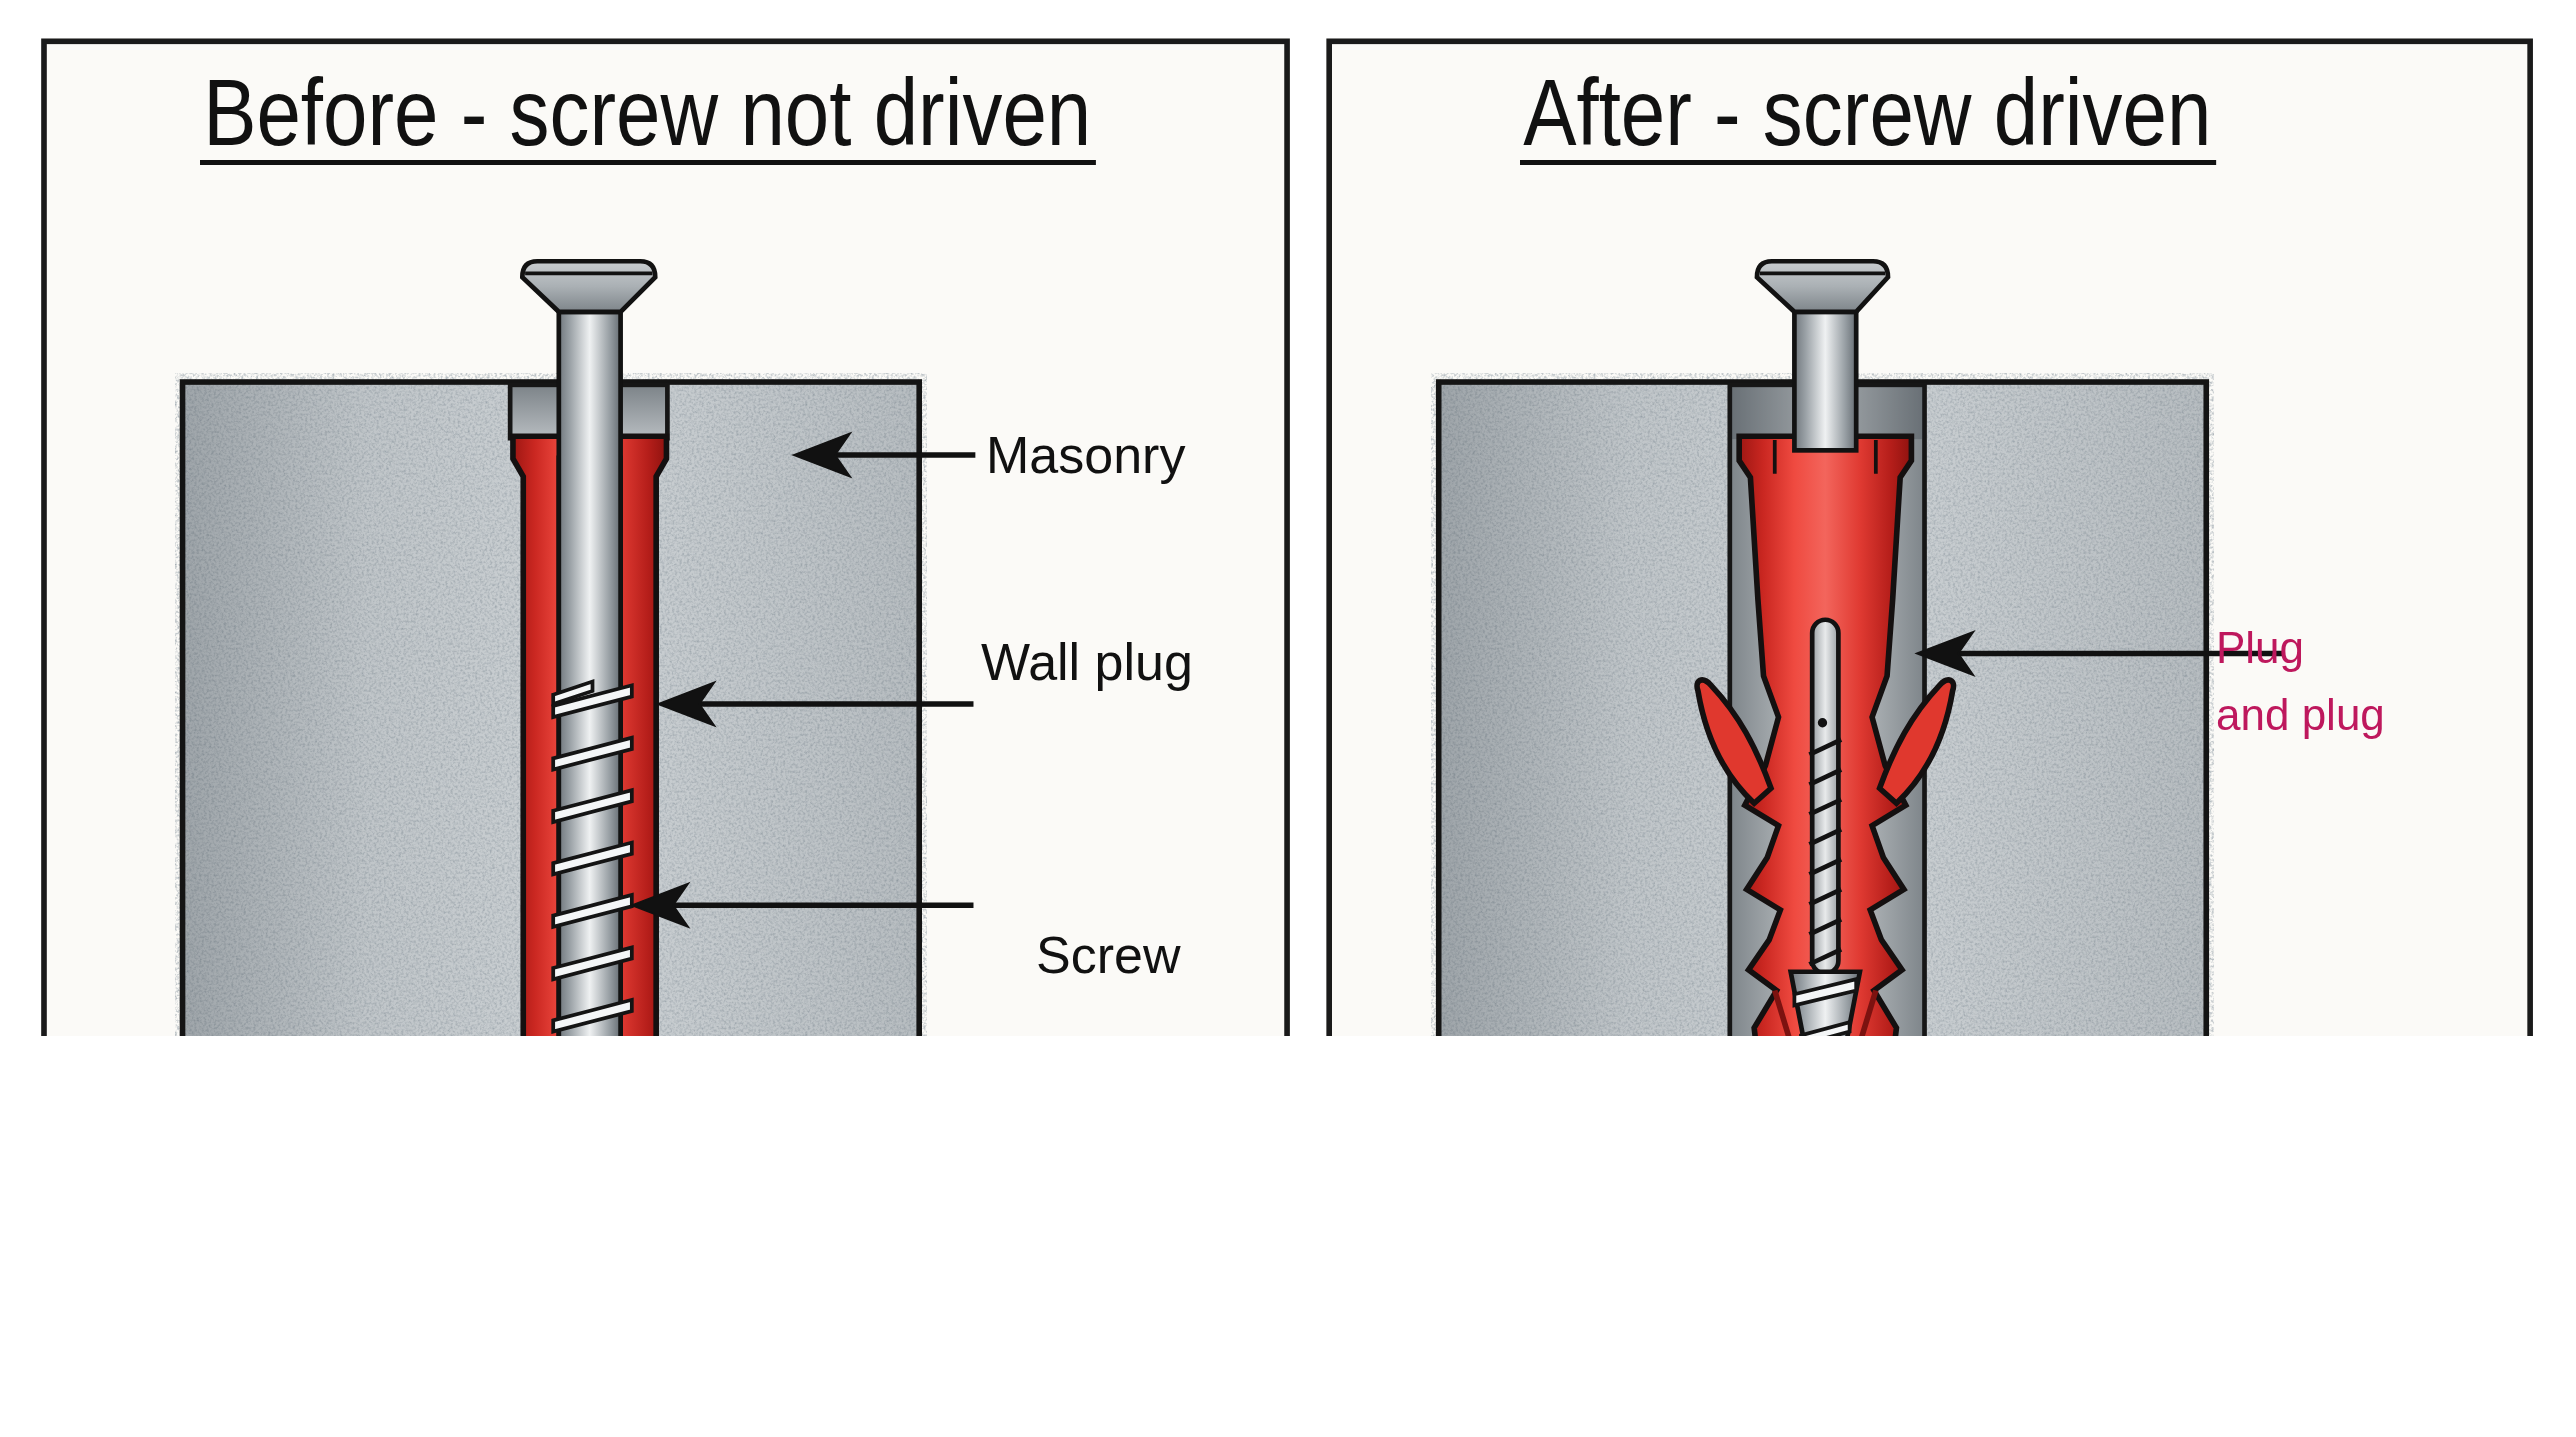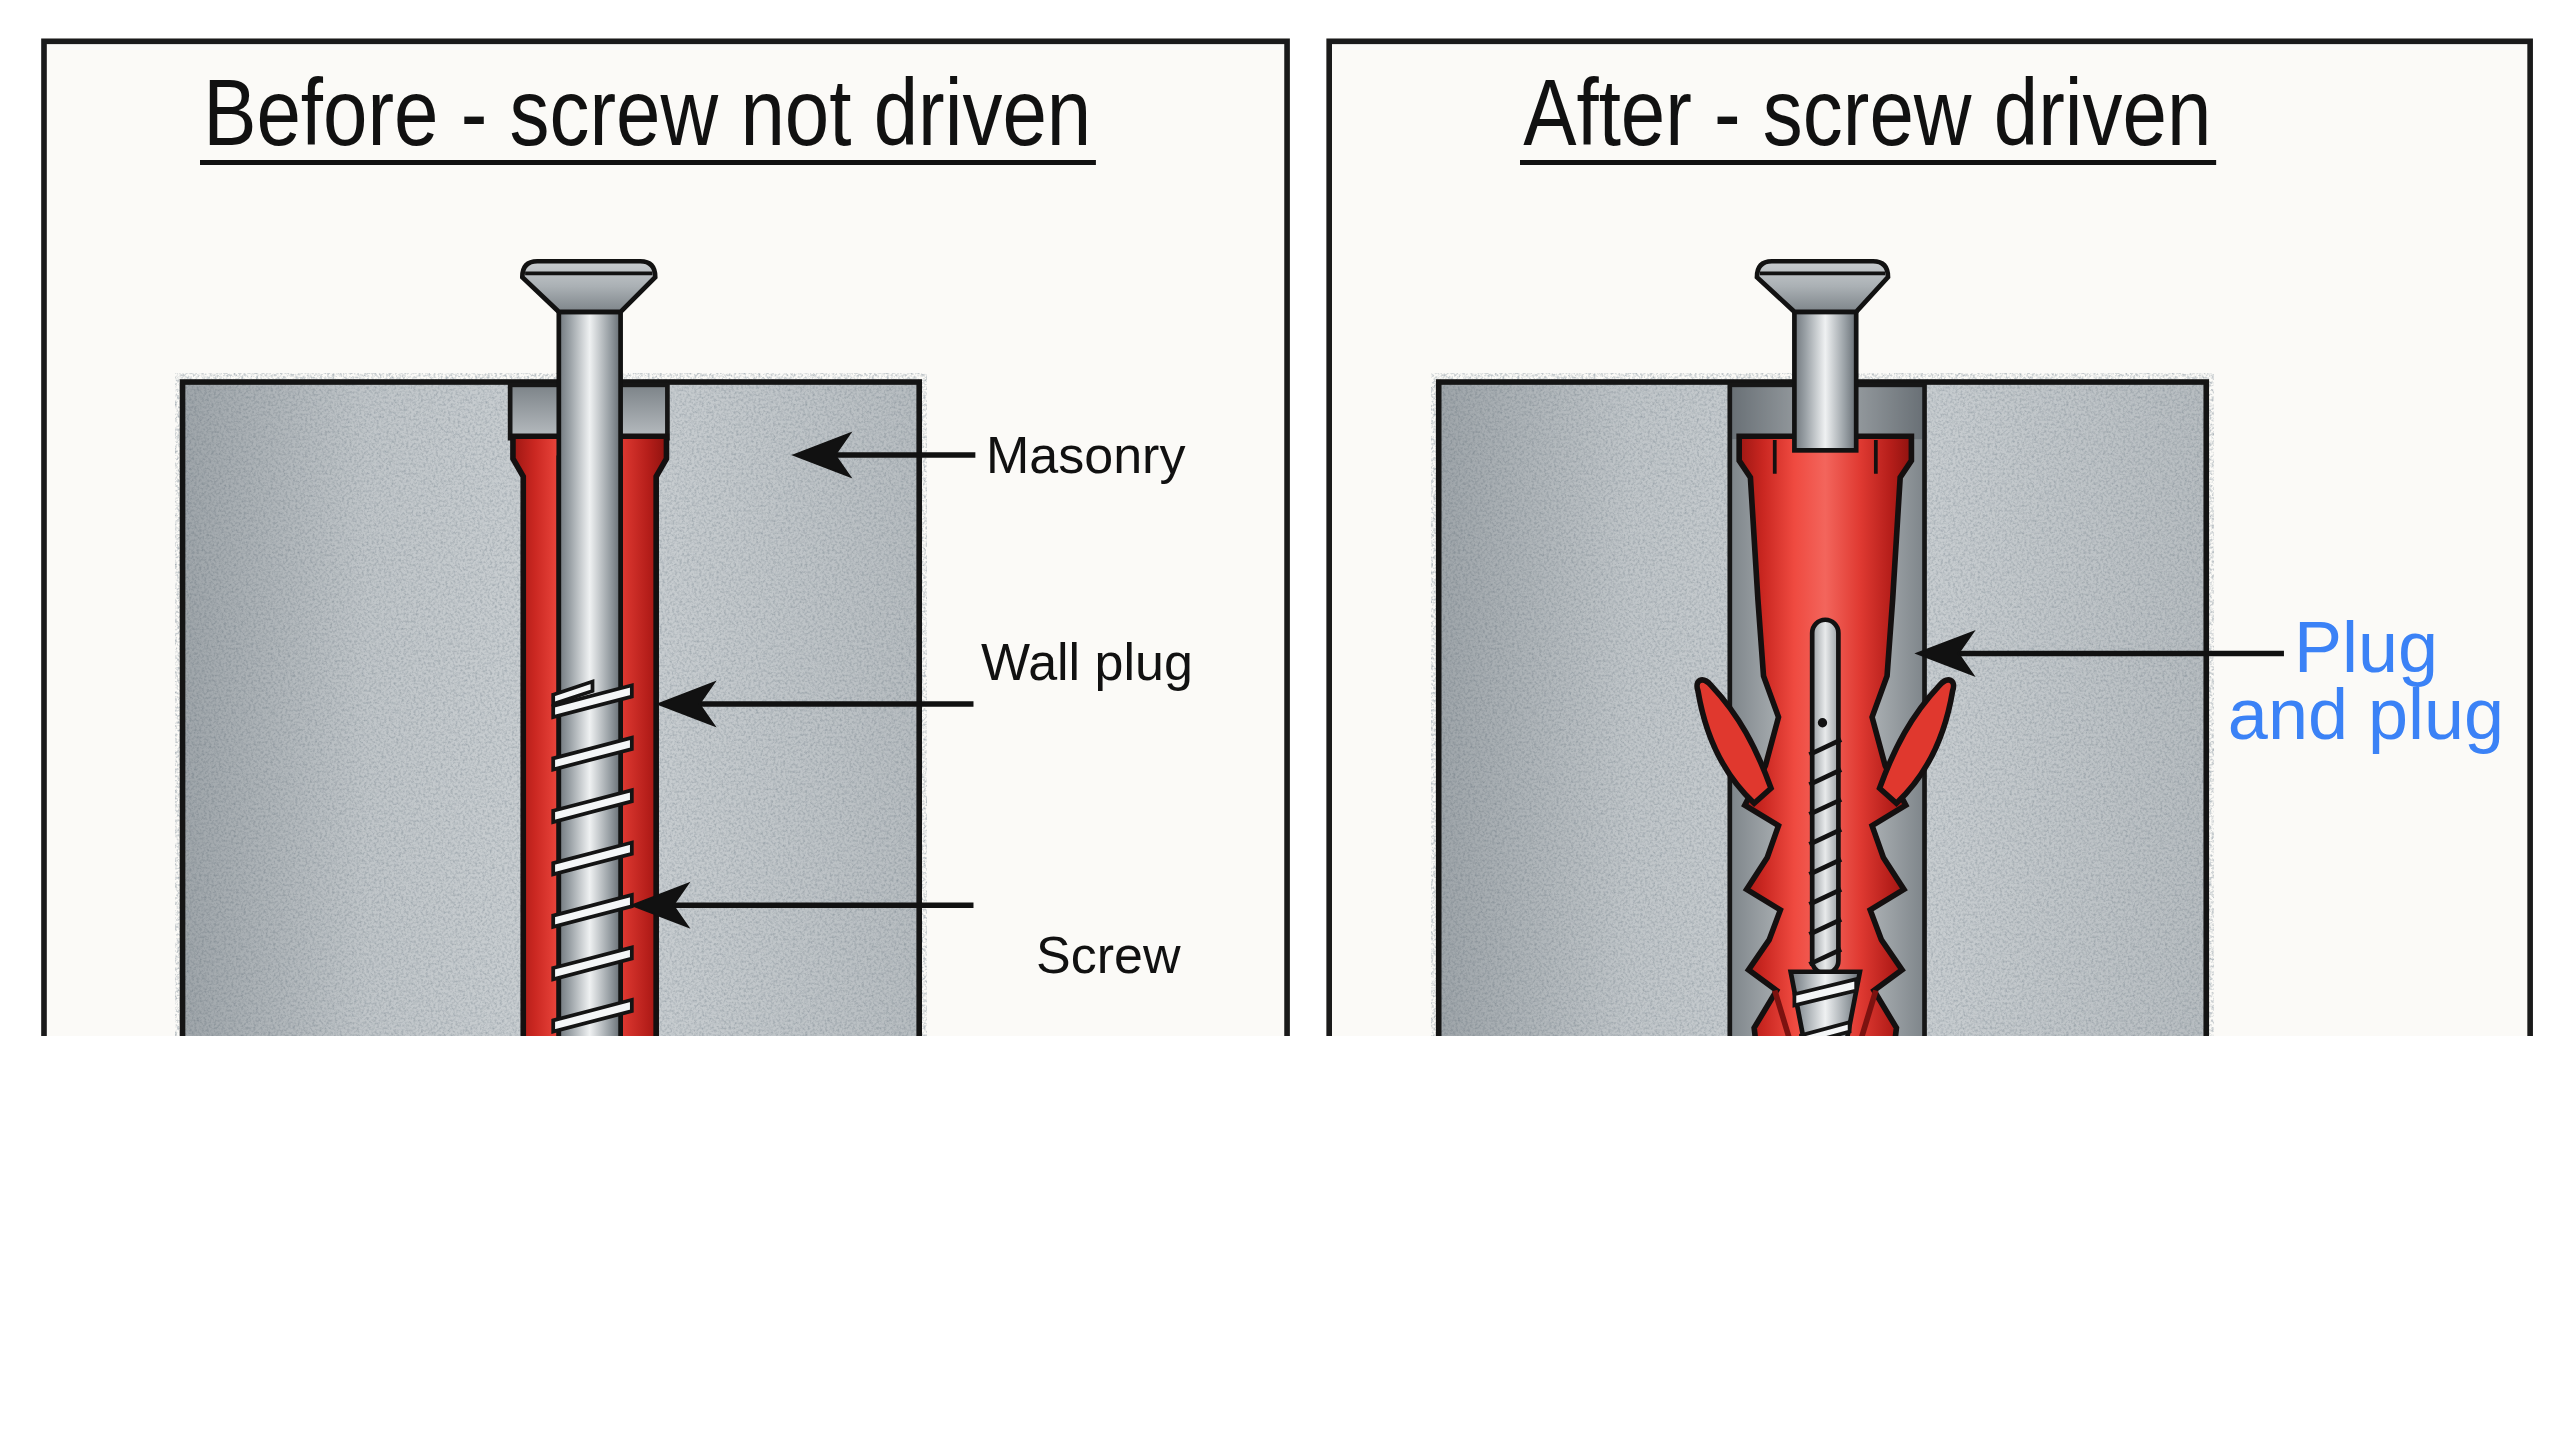--- a/index.html
+++ b/index.html
@@ -33,22 +33,22 @@
     line-height:60px;
     white-space:nowrap;
     color:#111111;
   }
   .label-masonry{left:986px;top:425px;}
   .label-wallplug{left:981px;top:632px;}
   .label-screw{left:1036px;top:877px;margin-top:48px;}
   .label-expands{
     position:absolute;
     left:2216px;top:614px;width:300px;
-    font-size:72px;line-height:67px;
-    text-align:center;color:#3b82f6;
+    font-size:44px;line-height:67px;
+    color:#be185d;
   }
 </style>
 </head>
 <body>
 
 <div class="canvas">
 
   <svg class="diagram" viewBox="0 0 2752 1536">
     <defs>
       <filter id="grain" x="-1%" y="-1%" width="102%" height="102%">

